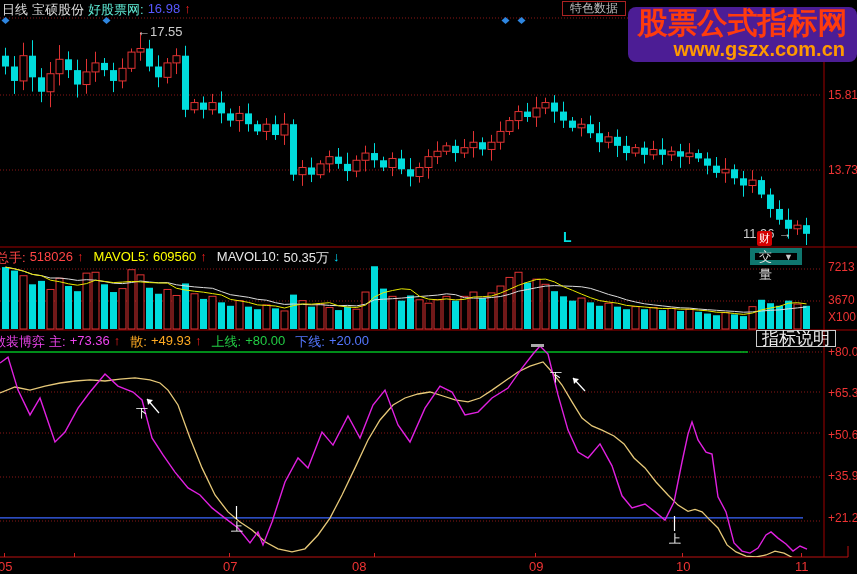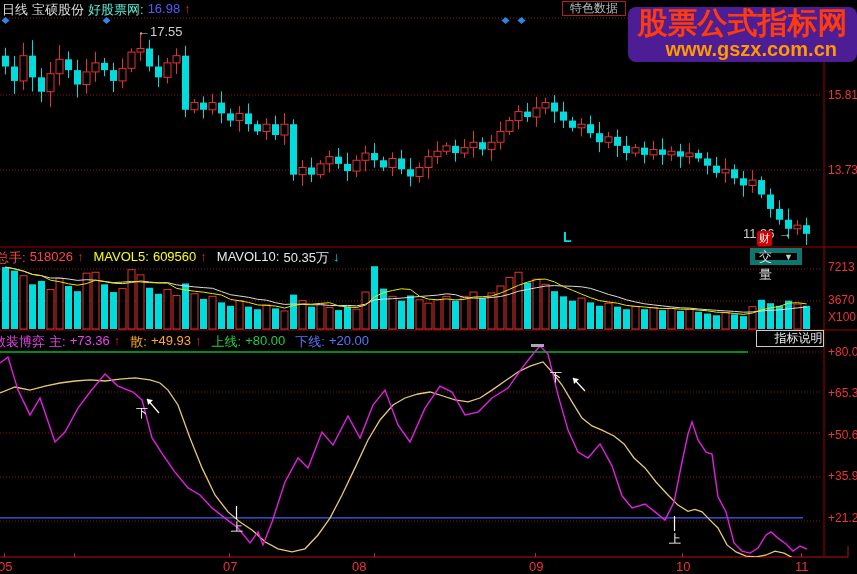--- a/index.html
+++ b/index.html
@@ -8,24 +8,24 @@
   .abs{position:absolute;}
   .row{position:absolute;display:flex;white-space:nowrap;font-size:13px;}
   .row span{margin-right:4px;}
   .gap{margin-right:10px !important;}
   #gfx{position:absolute;left:0;top:0;}
   .axis-label{position:absolute;left:828px;color:#ee3333;font-size:12px;white-space:nowrap;}
   .month-label{position:absolute;top:559px;color:#ee3333;font-size:13px;}
   .btn{position:absolute;box-sizing:border-box;font-size:12px;display:flex;align-items:center;}
   #feature-btn{left:562px;top:1px;width:64px;height:15px;border:1px solid #a22;color:#bbb;justify-content:center;font-family:Liberation Mono, monospace;}
   #vol-dropdown{left:750px;top:248px;width:52px;height:17px;border:5px solid #0f766e;color:#ddd;font-size:13px;padding:0 4px;justify-content:space-between;}
-  #help-btn{left:756px;top:330px;width:68px;height:17px;border:1px solid #ccc;color:#eee;font-size:12px;justify-content:center;padding-left:17px;}
+  #help-btn{left:756px;top:330px;width:80px;height:17px;border:1px solid #ccc;color:#eee;font-size:17px;justify-content:center;}
   #watermark{left:628px;top:7px;width:229px;height:55px;background:#4c1d95;border-radius:8px;text-align:center;z-index:9;}
   #wm-title{color:#ff3b0d;font-weight:bold;font-size:30px;line-height:32px;letter-spacing:0px;}
-  #wm-url{color:#ff9900;font-weight:bold;font-size:20px;line-height:20px;text-align:right;padding-right:20px;}
+  #wm-url{color:#ff9900;font-weight:bold;font-size:20px;line-height:20px;text-align:right;padding-right:12px;}
   #peak-label{left:137px;top:24px;color:#ccc;font-size:13px;}
   #last-price{left:743px;top:226px;color:#ccc;font-size:13px;white-space:nowrap;}
   #cai-badge{left:757px;top:231px;width:15px;height:15px;background:#d40000;color:#fff;
              font-size:11px;line-height:15px;text-align:center;border-radius:2px;z-index:5;}
   #low-marker{left:563px;top:229px;color:#00dddd;font-weight:bold;font-size:14px;}
 </style>
 </head>
 <body>
 
 <div id="screen">

